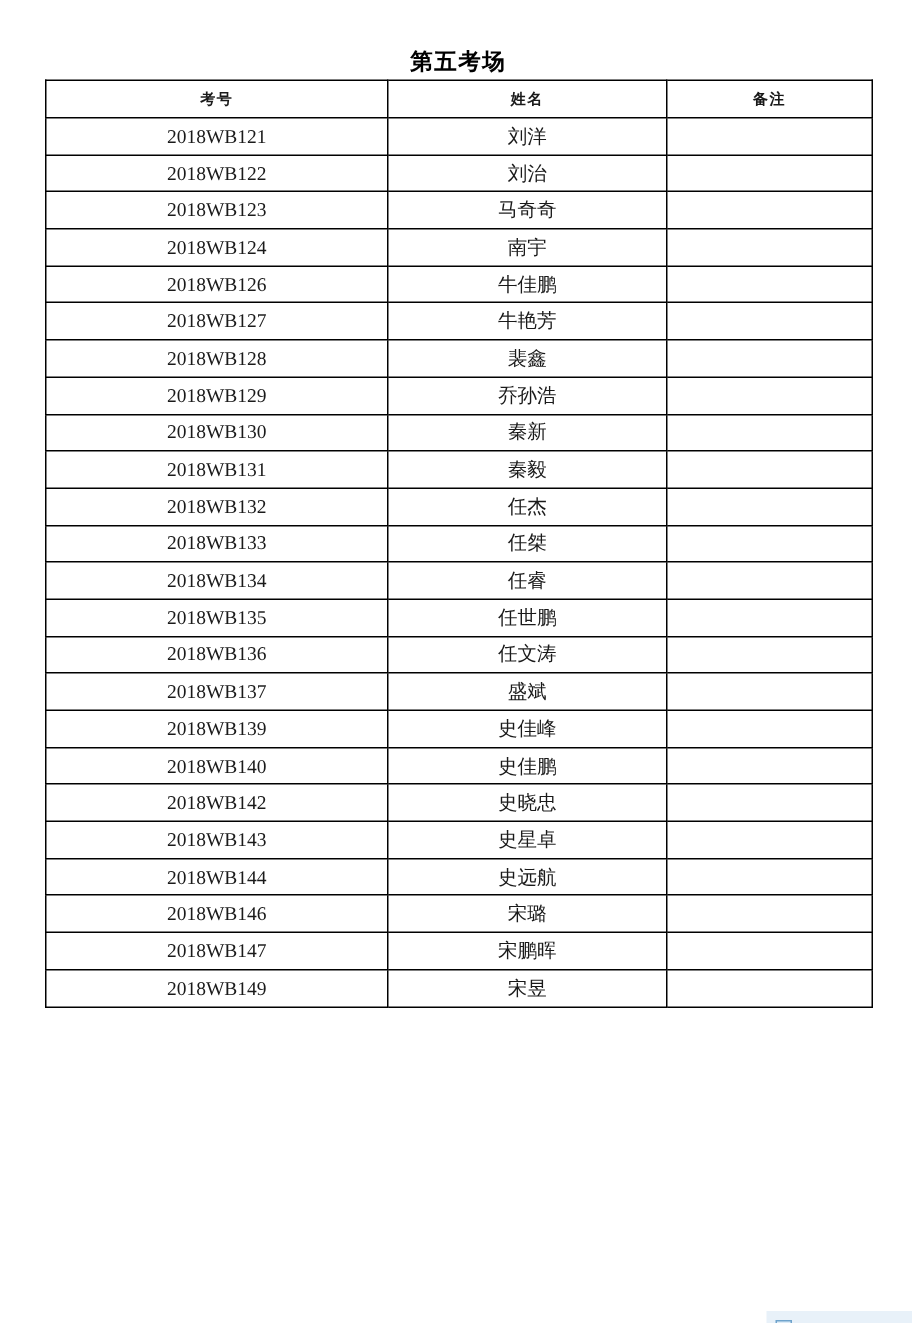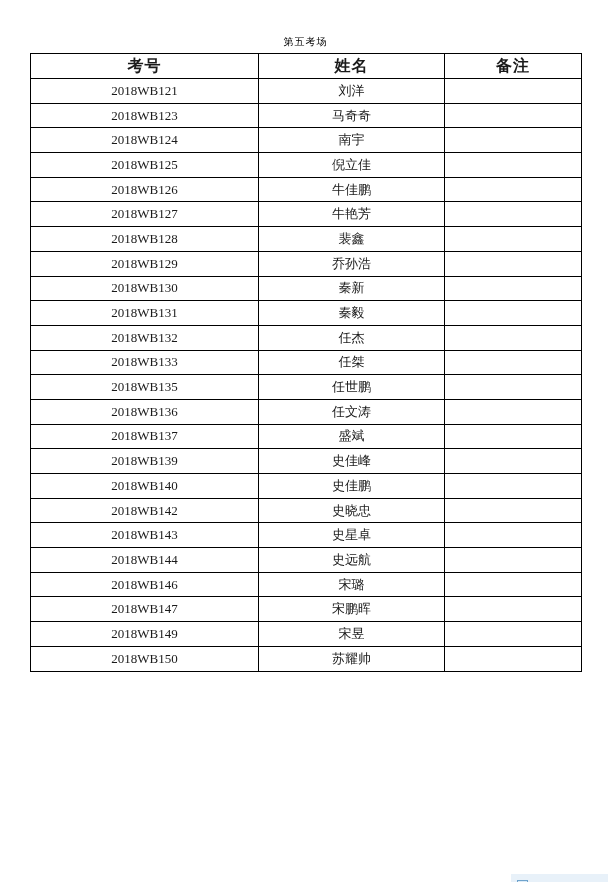--- a/index.html
+++ b/index.html
@@ -11,43 +11,43 @@
     overflow: hidden;
   }
   .page {
     position: relative;
     width: 608px; height: 882px;
   }
   .doc-title {
     margin: 33px 0 0 30px;
     width: 551px;
     text-align: center;
-    font-size: 10px;
-    font-weight: normal;
+    font-size: 15px;
+    font-weight: bold;
     color: #000000;
     height: 20px;
     line-height: 18px;
     letter-spacing: 1px;
   }
   table.roster {
     margin-left: 30px;
     width: 551px;
     border-collapse: collapse;
     table-layout: fixed;
   }
   table.roster th, table.roster td {
     border: 1px solid #000000;
     text-align: center;
     vertical-align: middle;
     overflow: hidden;
     white-space: nowrap;
   }
   table.roster th {
     height: 25px;
-    font-size: 16px;
+    font-size: 10px;
     font-weight: bold;
     letter-spacing: 1px;
   }
   table.roster td {
     height: 24.7px;
     font-size: 13px;
     font-weight: normal;
   }
   col.c-id   { width: 228px; }
   col.c-name { width: 186px; }
@@ -91,35 +91,35 @@
         <th>备注</th>
       </tr>
     </thead>
     <tbody>
         <tr>
           <td>2018WB121</td>
           <td>刘洋</td>
           <td></td>
         </tr>
         <tr>
+          <td>2018WB122</td>
+          <td>刘治</td>
+          <td></td>
+        </tr>
+        <tr>
           <td>2018WB123</td>
           <td>马奇奇</td>
           <td></td>
         </tr>
         <tr>
           <td>2018WB124</td>
           <td>南宇</td>
           <td></td>
         </tr>
         <tr>
-          <td>2018WB125</td>
-          <td>倪立佳</td>
-          <td></td>
-        </tr>
-        <tr>
           <td>2018WB126</td>
           <td>牛佳鹏</td>
           <td></td>
         </tr>
         <tr>
           <td>2018WB127</td>
           <td>牛艳芳</td>
           <td></td>
         </tr>
         <tr>
@@ -146,20 +146,25 @@
           <td>2018WB132</td>
           <td>任杰</td>
           <td></td>
         </tr>
         <tr>
           <td>2018WB133</td>
           <td>任桀</td>
           <td></td>
         </tr>
         <tr>
+          <td>2018WB134</td>
+          <td>任睿</td>
+          <td></td>
+        </tr>
+        <tr>
           <td>2018WB135</td>
           <td>任世鹏</td>
           <td></td>
         </tr>
         <tr>
           <td>2018WB136</td>
           <td>任文涛</td>
           <td></td>
         </tr>
         <tr>
@@ -198,25 +203,20 @@
           <td></td>
         </tr>
         <tr>
           <td>2018WB147</td>
           <td>宋鹏晖</td>
           <td></td>
         </tr>
         <tr>
           <td>2018WB149</td>
           <td>宋昱</td>
-          <td></td>
-        </tr>
-        <tr>
-          <td>2018WB150</td>
-          <td>苏耀帅</td>
           <td></td>
         </tr>
       </tbody>
   </table>
 
   <div class="snapshot-badge">
     <span class="icon">
       <svg width="17" height="16" viewBox="0 0 17 16" xmlns="http://www.w3.org/2000/svg">
         <rect x="1.5" y="1.5" width="10" height="9" fill="#dcebf7" stroke="#6fa3cc" stroke-width="1"></rect>
         <rect x="4.5" y="4.5" width="10" height="9" fill="#f4f9fd" stroke="#6fa3cc" stroke-width="1"></rect>

